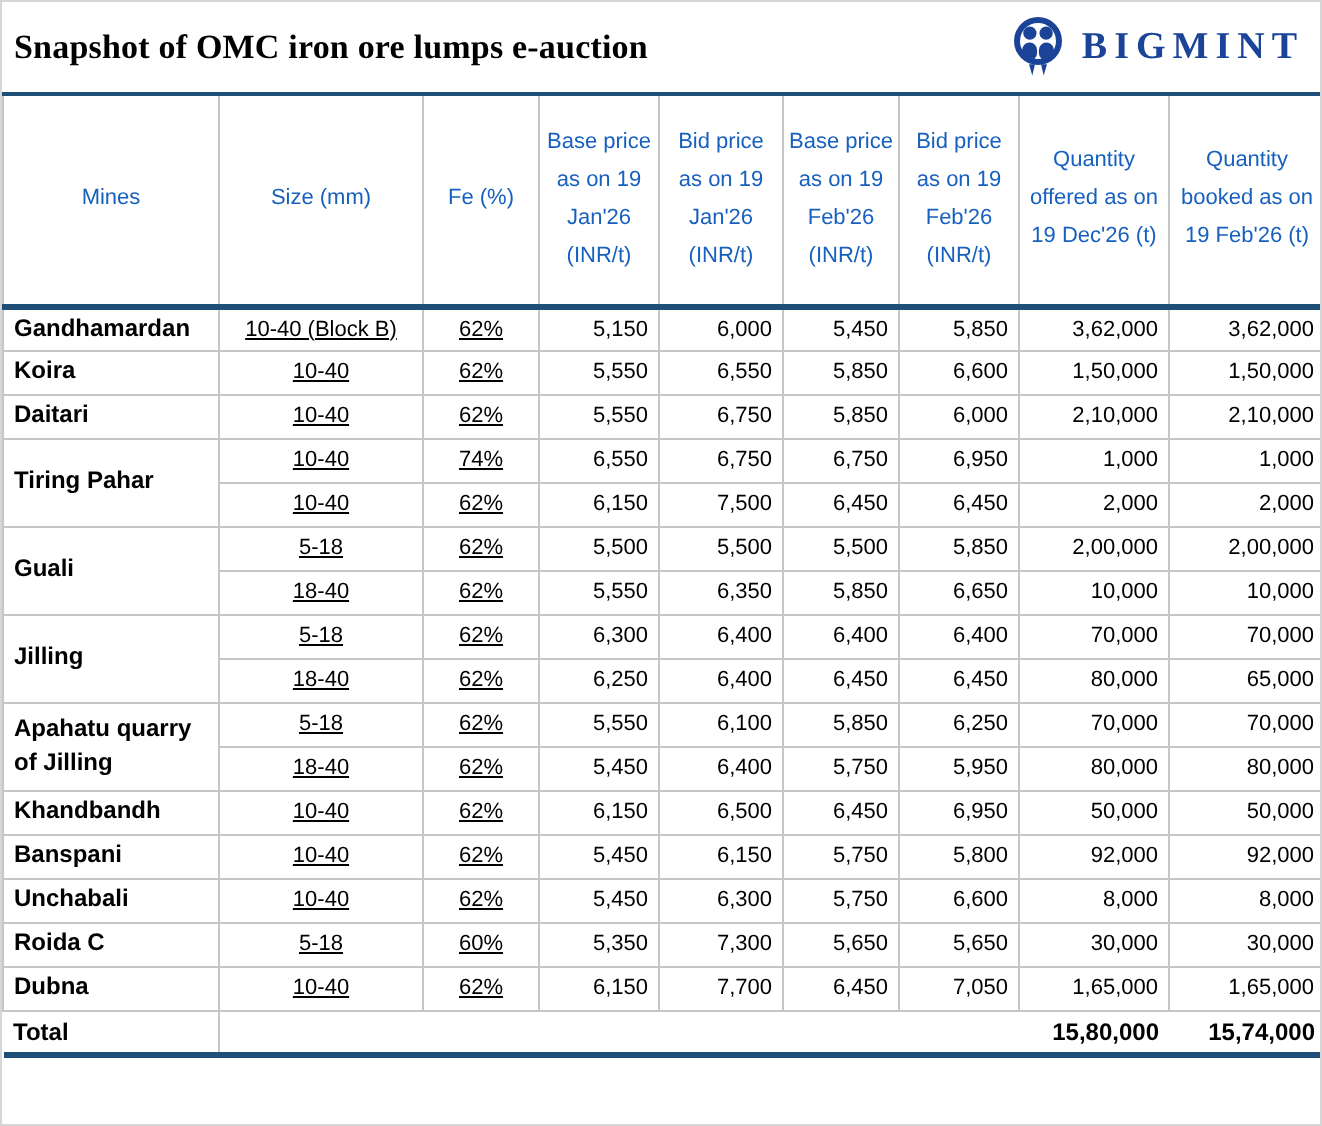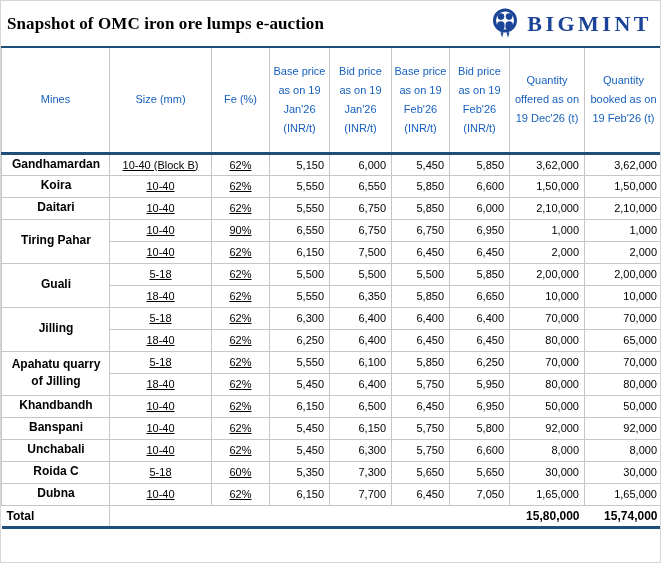--- a/index.html
+++ b/index.html
@@ -8,31 +8,31 @@
     --grid-gray:#C6C6C6;
     --logo-blue:#1B4397;
   }
   *{box-sizing:border-box;}
   body{margin:0;background:#fff;font-family:"Liberation Sans",sans-serif;}
   .page{width:661px;height:563px;border:1px solid #d6d6d6;background:#fff;overflow:hidden;}
   .topbar{height:45px;display:flex;justify-content:space-between;align-items:center;padding:0 6px 0 6px;font-family:Liberation Serif, serif;}
   .page-title{font-weight:bold;font-size:17px;color:#000;letter-spacing:.1px;}
   .logo{display:flex;align-items:center;gap:7px;padding-right:2px;}
   .logo-icon{color:var(--logo-blue);display:block;}
-  .logo-text{font-weight:bold;font-size:22px;letter-spacing:3.5px;color:var(--logo-blue);}
+  .logo-text{font-weight:bold;font-size:19px;letter-spacing:3.5px;color:var(--logo-blue);}
   table{border-collapse:collapse;table-layout:fixed;width:661px;}
   th,td{border:1px solid var(--grid-gray);overflow:hidden;}
   thead th{
     color:var(--header-text-blue);font-weight:normal;font-size:11px;line-height:1.72;
     text-align:center;vertical-align:middle;padding:4px 2px;height:106px;
     border-top:2px solid var(--accent-navy);
     border-bottom:3px solid var(--accent-navy);
   }
   tbody td{font-size:11px;color:#000;height:22px;padding:1px 4px;}
-  td.mine{font-weight:bold;font-size:12px;text-align:center;vertical-align:middle;padding-left:5px;line-height:1.45;}
+  td.mine{font-weight:bold;font-size:12px;text-align:left;vertical-align:middle;padding-left:5px;line-height:1.45;}
   td.size,td.fe{text-align:center;text-decoration:underline;}
   td.num{text-align:right;padding-right:5px;}
   tr.total td{border-left:none;border-right:none;border-bottom:3px solid var(--accent-navy);
     font-weight:bold;font-size:12px;height:22px;margin-left:15px;}
   tr.total td.total-label{text-align:left;padding-left:5px;border-right:1px solid var(--grid-gray);}
 </style>
 </head>
 <body>
 
 <div class="page">
@@ -108,21 +108,21 @@
           <td class="num">5,550</td>
           <td class="num">6,750</td>
           <td class="num">5,850</td>
           <td class="num">6,000</td>
           <td class="num">2,10,000</td>
           <td class="num">2,10,000</td>
         </tr>
         <tr>
           <td class="mine" rowspan="2">Tiring Pahar</td>
           <td class="size">10-40</td>
-          <td class="fe">90%</td>
+          <td class="fe">74%</td>
           <td class="num">6,550</td>
           <td class="num">6,750</td>
           <td class="num">6,750</td>
           <td class="num">6,950</td>
           <td class="num">1,000</td>
           <td class="num">1,000</td>
         </tr>
         <tr>
           <td class="size">10-40</td>
           <td class="fe">62%</td>

